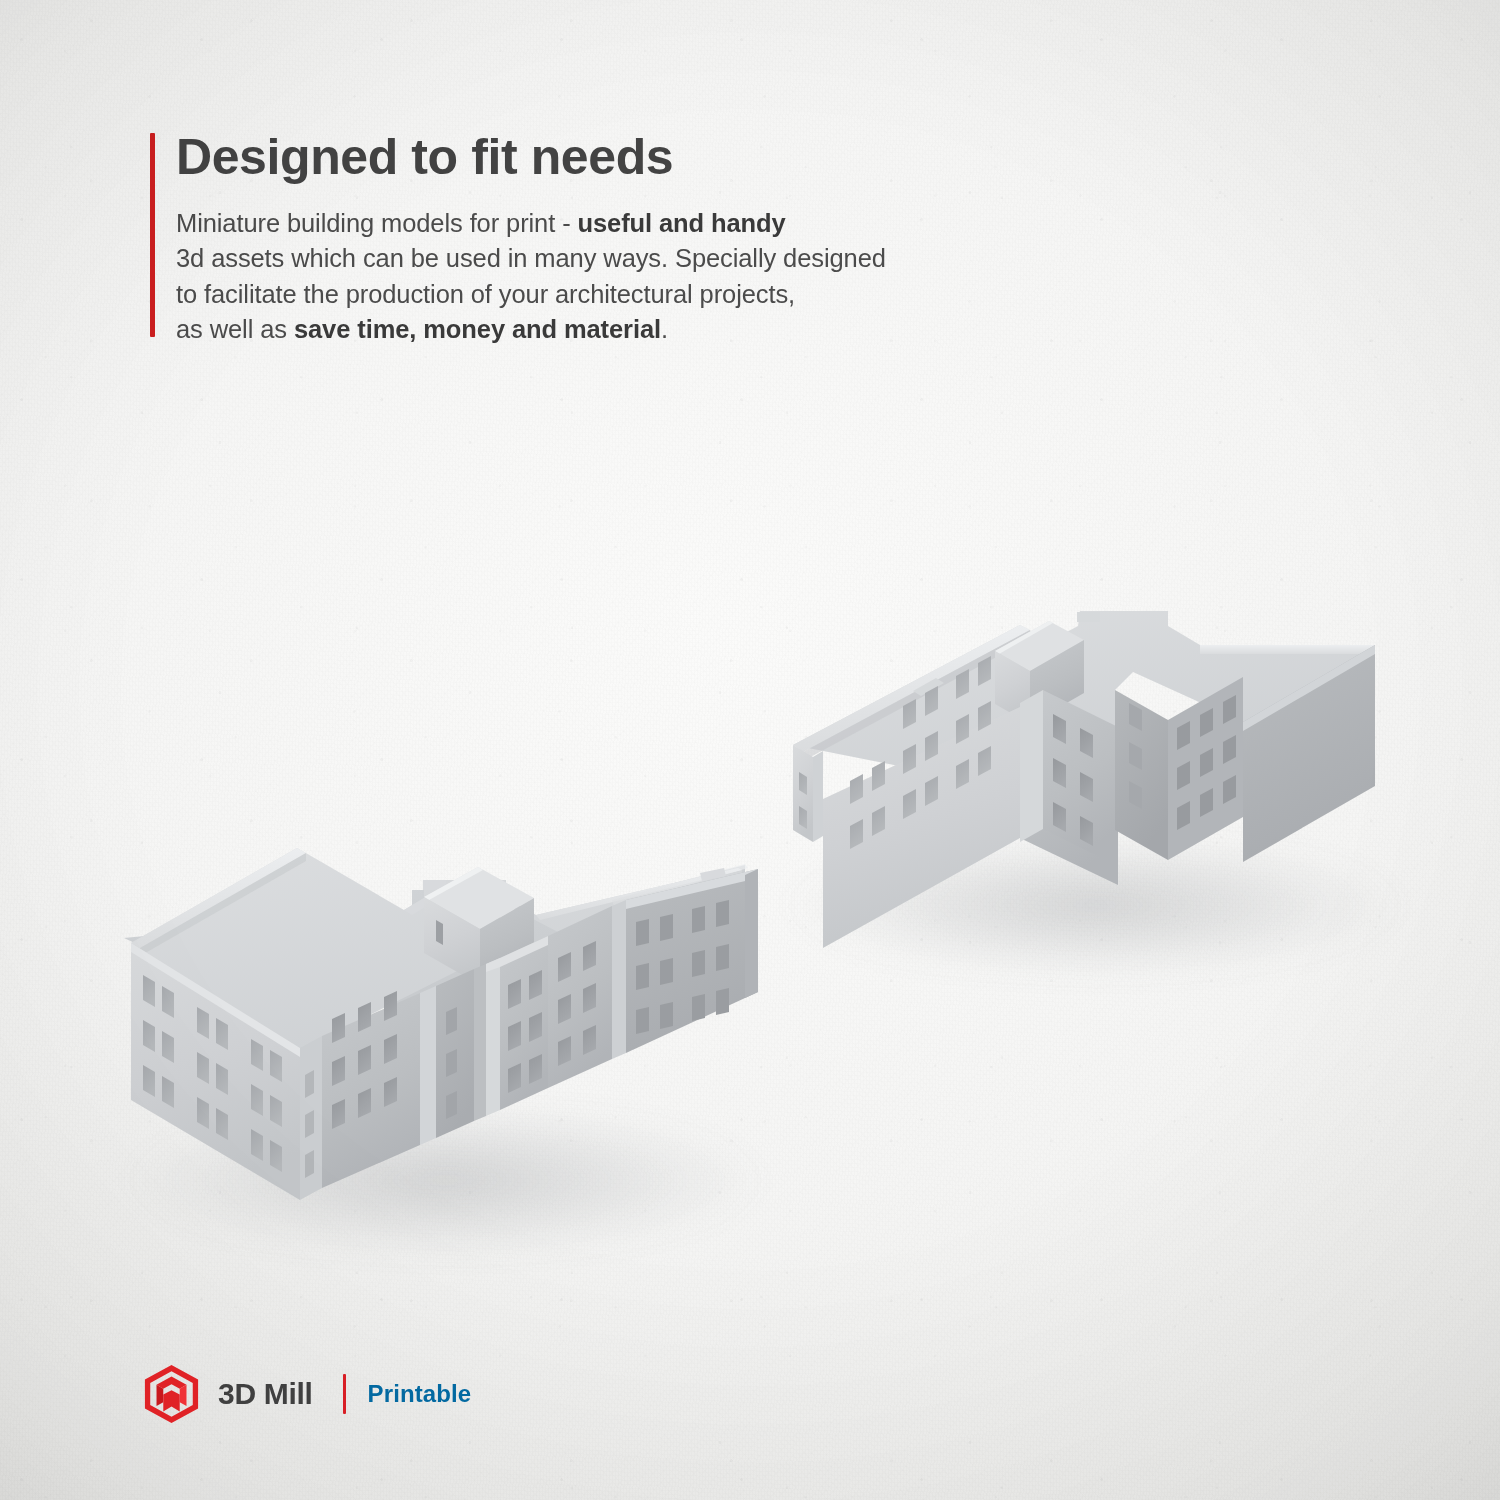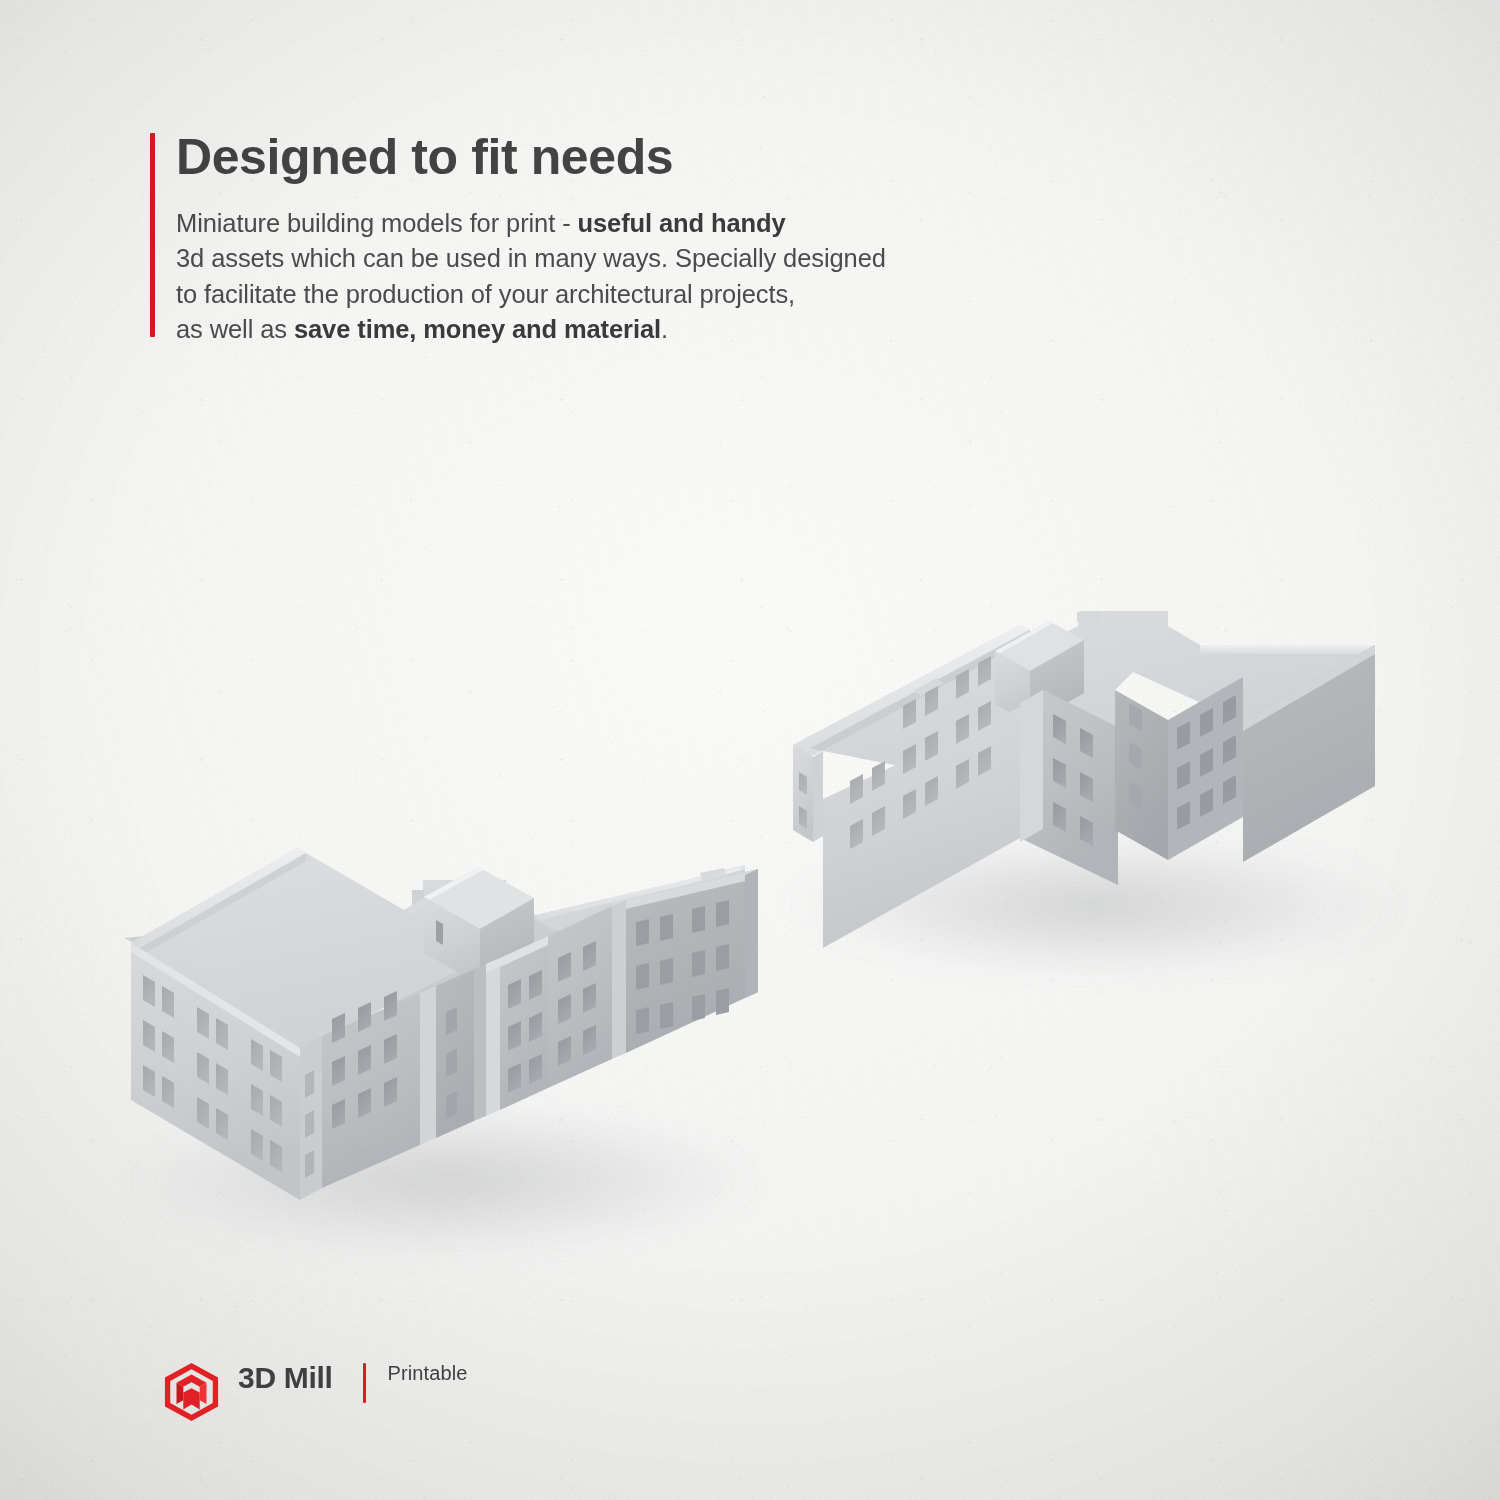--- a/index.html
+++ b/index.html
@@ -103,24 +103,24 @@
     left: 0;
     top: 0;
     width: 1500px;
     height: 1500px;
     pointer-events: none;
   }
 
   
   .brand-bar {
     position: absolute;
-    left: 164px;
+    left: 144px;
     top: 1363px;
     display: flex;
-    align-items: flex-start;
+    align-items: center;
     height: 62px;
   }
   .brand-logo {
     width: 55px;
     height: 58px;
     display: block;
   }
   .brand-name {
     font-size: 30px;
     font-weight: 700;
@@ -130,23 +130,23 @@
     line-height: 1;
   }
   .brand-divider {
     width: 3px;
     height: 40px;
     background: #d81f26;
     margin: 0 22px 0 30px;
     border-radius: 1px;
   }
   .brand-tagline {
-    font-size: 20px;
-    font-weight: 400;
-    color: #404040;
+    font-size: 24px;
+    font-weight: 700;
+    color: #0369a1;
     letter-spacing: .1px;
     line-height: 1;
   }
 </style>
 </head>
 <body>
 
 <div id="page">
 
   <div class="paper-base"></div>

